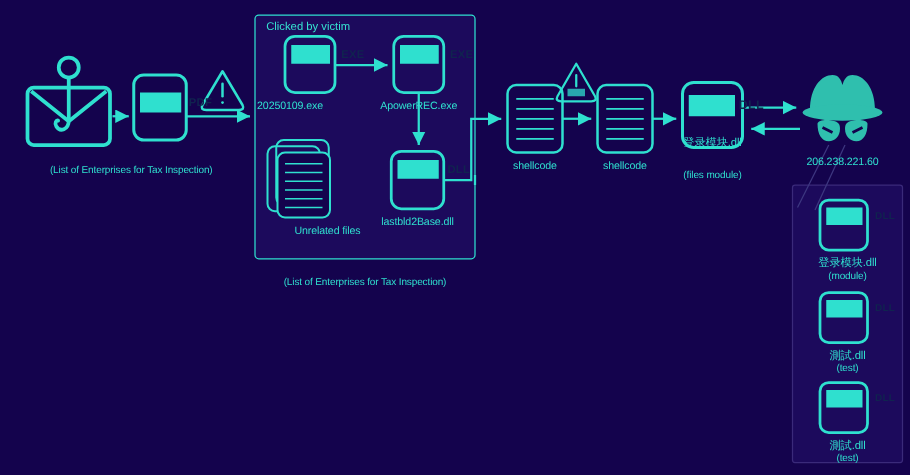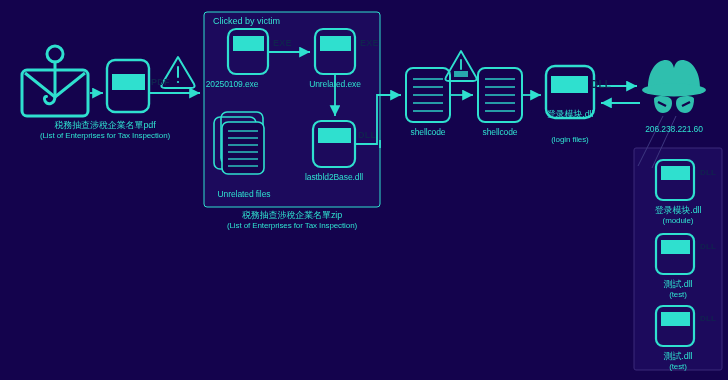--- a/index.html
+++ b/index.html
@@ -199,36 +199,34 @@
 
   <div class="tagtext" style="left:117px; top:77px;">PDF</div>
   <div class="tagtext" style="left:239px; top:38px;">EXE</div>
   <div class="tagtext" style="left:326px; top:38px;">EXE</div>
   <div class="tagtext" style="left:324px; top:130px;">DLL</div>
   <div class="tagtext" style="left:557px; top:79px; font-size:10px;">DLL</div>
   <div class="tagtext" style="left:666px; top:168px; font-size:8px;">DLL</div>
   <div class="tagtext" style="left:666px; top:242px; font-size:8px;">DLL</div>
   <div class="tagtext" style="left:666px; top:314px; font-size:8px;">DLL</div>
 
-  <div class="lbl cn" style="left:0px; top:120px; width:210px;">税務抽查涉稅企業名單pdf</div>
   <div class="lbl sub" style="left:0px; top:131px; width:210px;">(List of Enterprises for Tax Inspection)</div>
 
   <div class="lbl" style="left:192px; top:79px; width:80px;">20250109.exe</div>
-  <div class="lbl" style="left:293px; top:79px; width:84px;">Unrelated.exe</div>
+  <div class="lbl" style="left:293px; top:79px; width:84px;">ApowerREC.exe</div>
   <div class="lbl" style="left:292px; top:172px; width:84px;text-align:center;">lastbld2Base.dll</div>
-  <div class="lbl" style="left:203px; top:179px; width:82px;margin-top:10px;">Unrelated files</div>
-
-  <div class="lbl cn" style="left:192px; top:210px; width:200px;">税務抽查涉稅企業名單zip</div>
+  <div class="lbl" style="left:221px; top:179px; width:82px;">Unrelated files</div>
+
   <div class="lbl sub" style="left:182px; top:221px; width:220px;">(List of Enterprises for Tax Inspection)</div>
 
   <div class="lbl" style="left:390px; top:127px; width:76px;">shellcode</div>
   <div class="lbl" style="left:462px; top:127px; width:76px;">shellcode</div>
 
   <div class="lbl cn" style="left:528px; top:109px; width:84px;">登录模块.dll</div>
-  <div class="lbl sub" style="left:528px; top:135px; width:84px;">(login files)</div>
+  <div class="lbl sub" style="left:528px; top:135px; width:84px;">(files module)</div>
 
   <div class="lbl" style="left:623px; top:124px; width:102px;">206.238.221.60</div>
 
   <div class="lbl cn" style="left:634px; top:205px; width:88px;">登录模块.dll</div>
   <div class="lbl sub" style="left:634px; top:216px; width:88px;">(module)</div>
 
   <div class="lbl cn" style="left:634px; top:279px; width:88px;">測試.dll</div>
   <div class="lbl sub" style="left:634px; top:290px; width:88px;">(test)</div>
 
   <div class="lbl cn" style="left:634px; top:351px; width:88px;">測試.dll</div>

